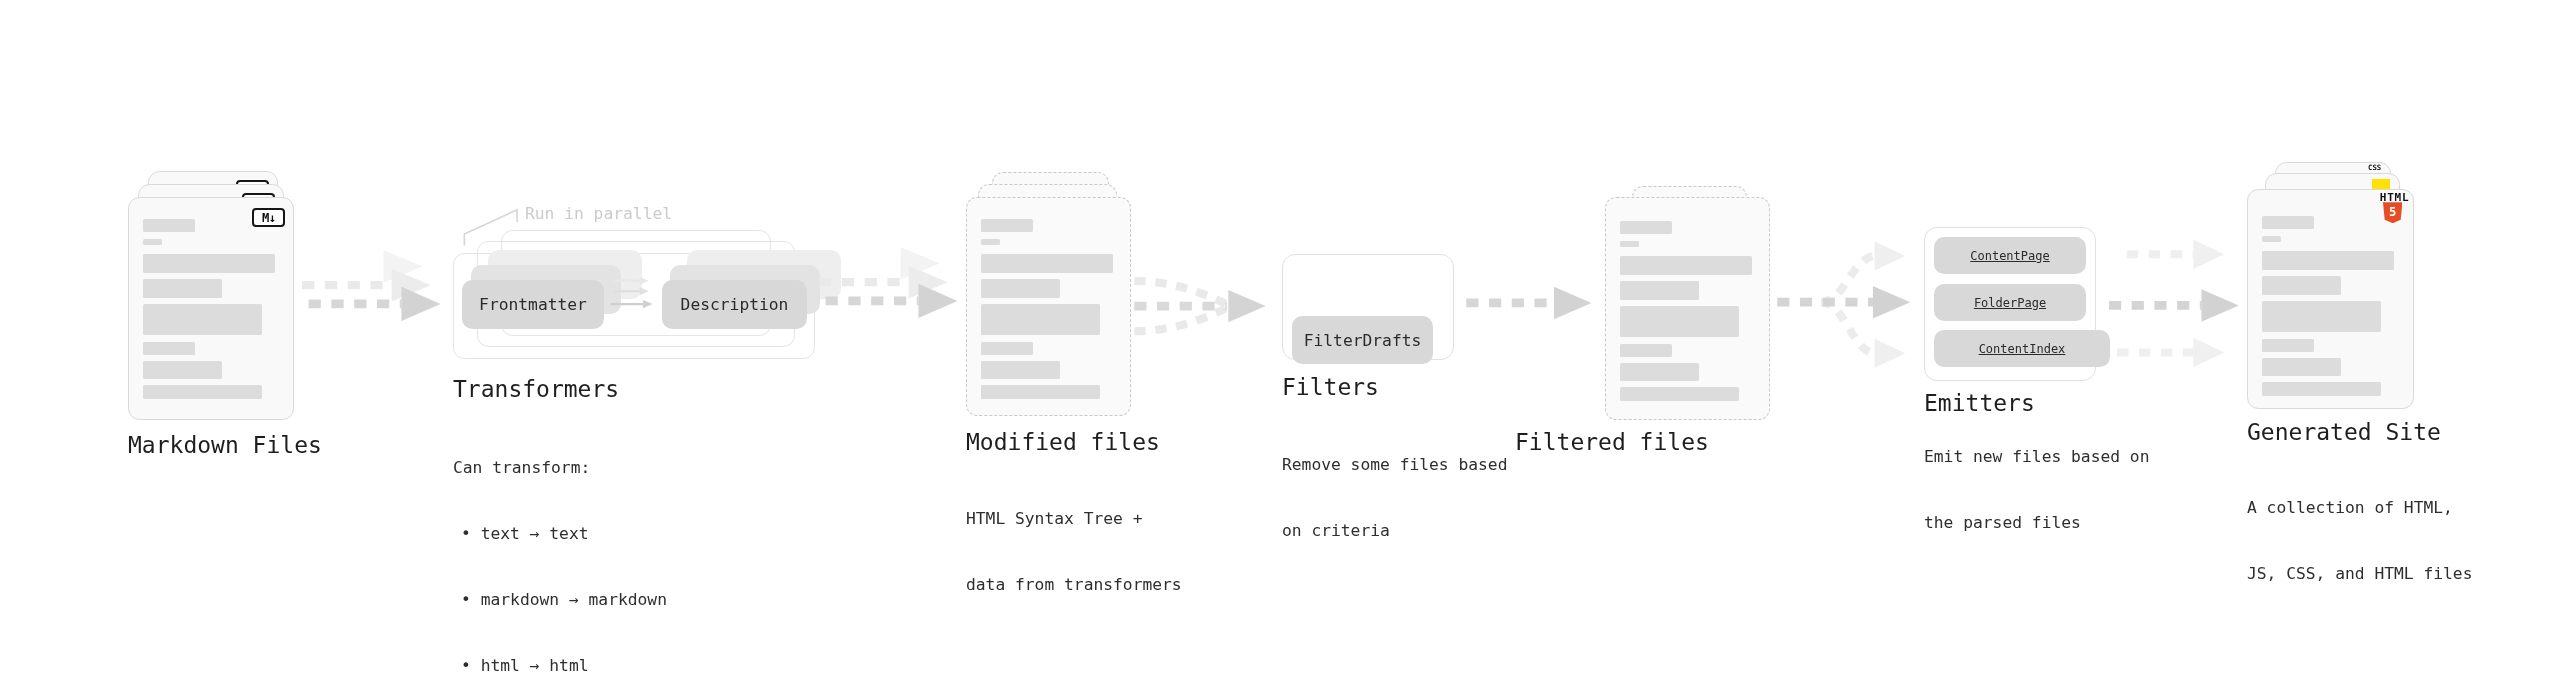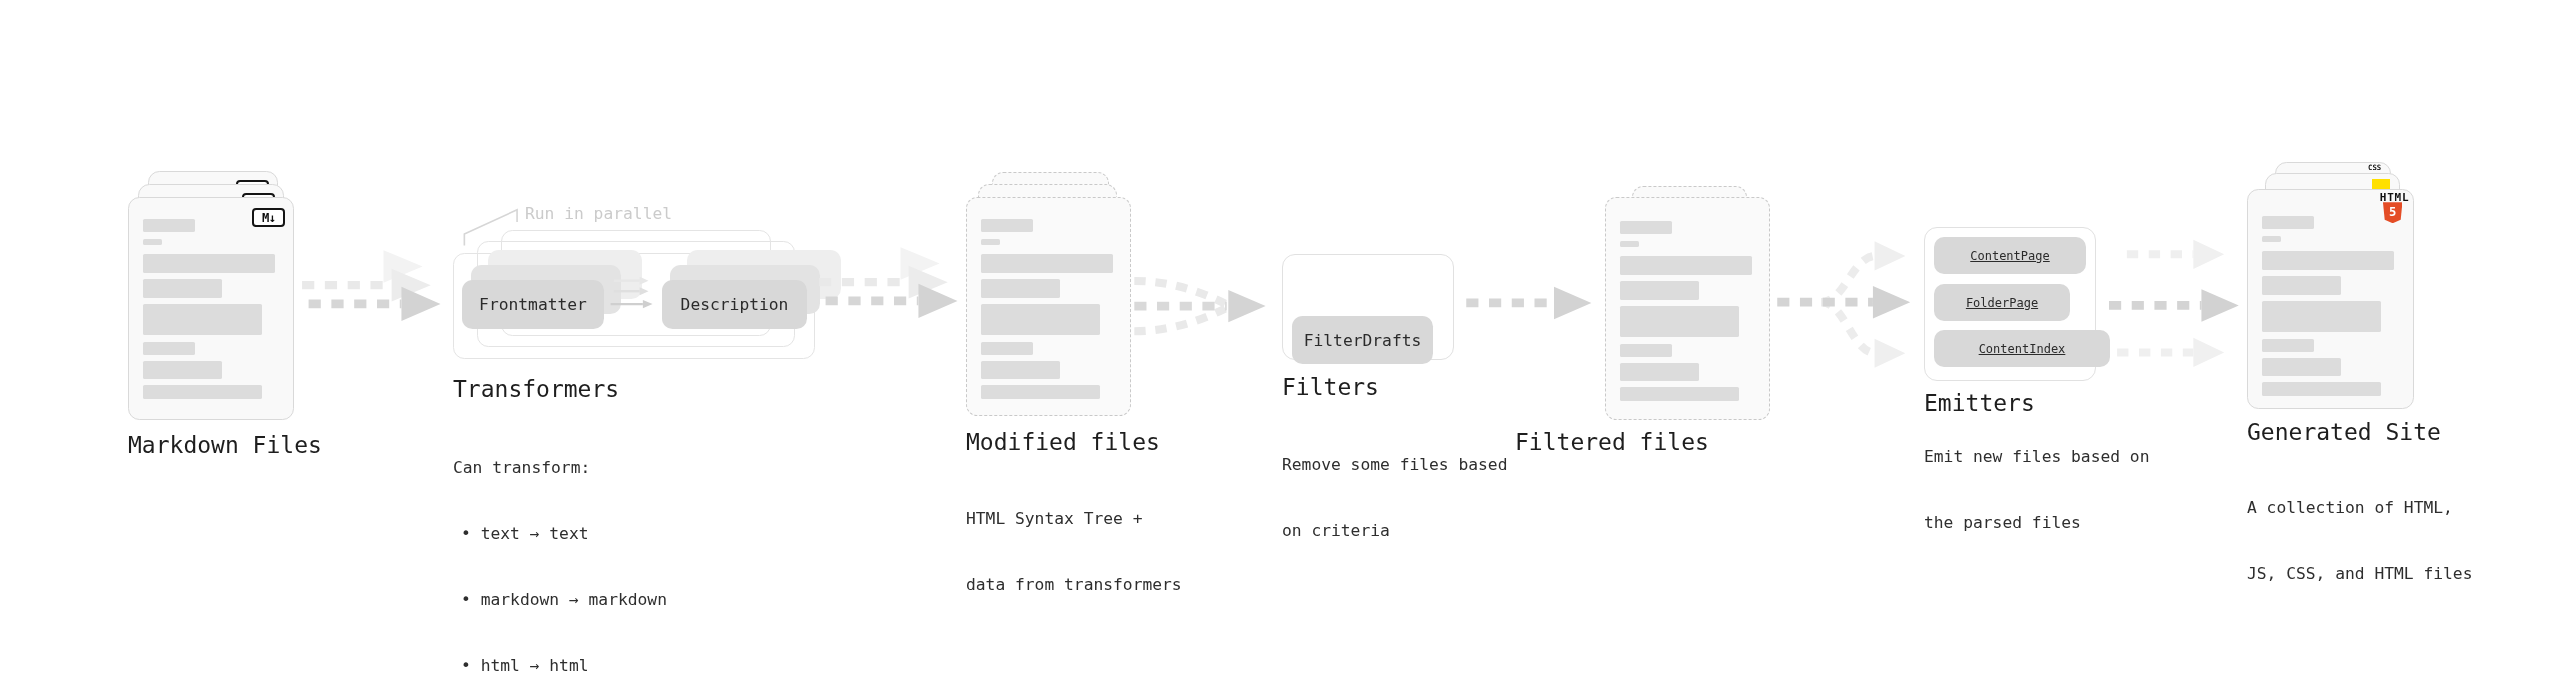--- a/index.html
+++ b/index.html
@@ -199,21 +199,21 @@
     <polygon points="124,9 124,45 162,27" fill="#efefef"></polygon>
     <path d="M58,84 C88,84 96,147 126,147" fill="none" stroke="#ececec" stroke-width="10" stroke-dasharray="13 12"></path>
     <polygon points="124,129 124,165 162,147" fill="#efefef"></polygon>
     <line x1="4" y1="84" x2="122" y2="84" stroke="#d4d4d4" stroke-width="11" stroke-dasharray="15 13"></line>
     <polygon points="122,64 122,104 168,84" fill="#d2d2d2"></polygon>
   </svg>
 
   <section>
     <div class="panel-box" style="left:1924px;top:227px;width:172px;height:154px;"></div>
     <div class="pill small" style="left:1934px;top:237px;width:152px;height:37px;">ContentPage</div>
-    <div class="pill small" style="left:1934px;top:284px;width:136px;height:37px;">FolderPage</div>
+    <div class="pill small" style="left:1934px;top:284px;width:152px;height:37px;">FolderPage</div>
     <div class="pill small" style="left:1934px;top:330px;width:176px;height:37px;">ContentIndex</div>
     <div class="stage-label" style="left:1924px;top:389px;">Emitters</div>
     <div class="stage-desc" style="left:1924px;top:402px;">
       <div>Emit new files based on</div>
       <div>the parsed files</div>
     </div>
   </section>
 
   <svg class="flow-svg" style="left:2109px;top:238px;" width="146" height="134" viewBox="0 0 180 165">
     <line x1="22" y1="20" x2="104" y2="20" stroke="#efefef" stroke-width="10" stroke-dasharray="14 13"></line>

